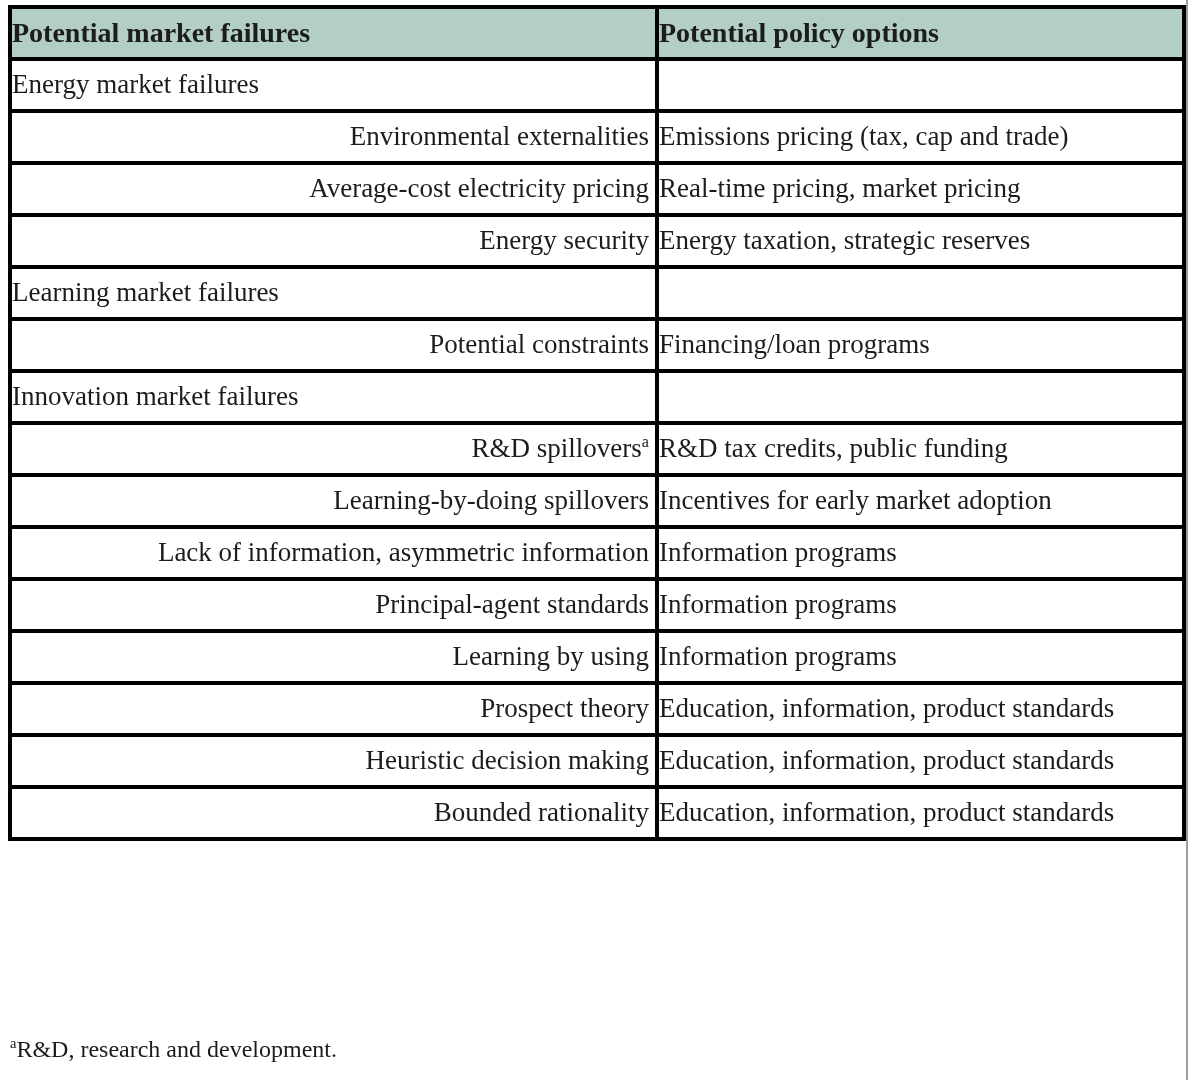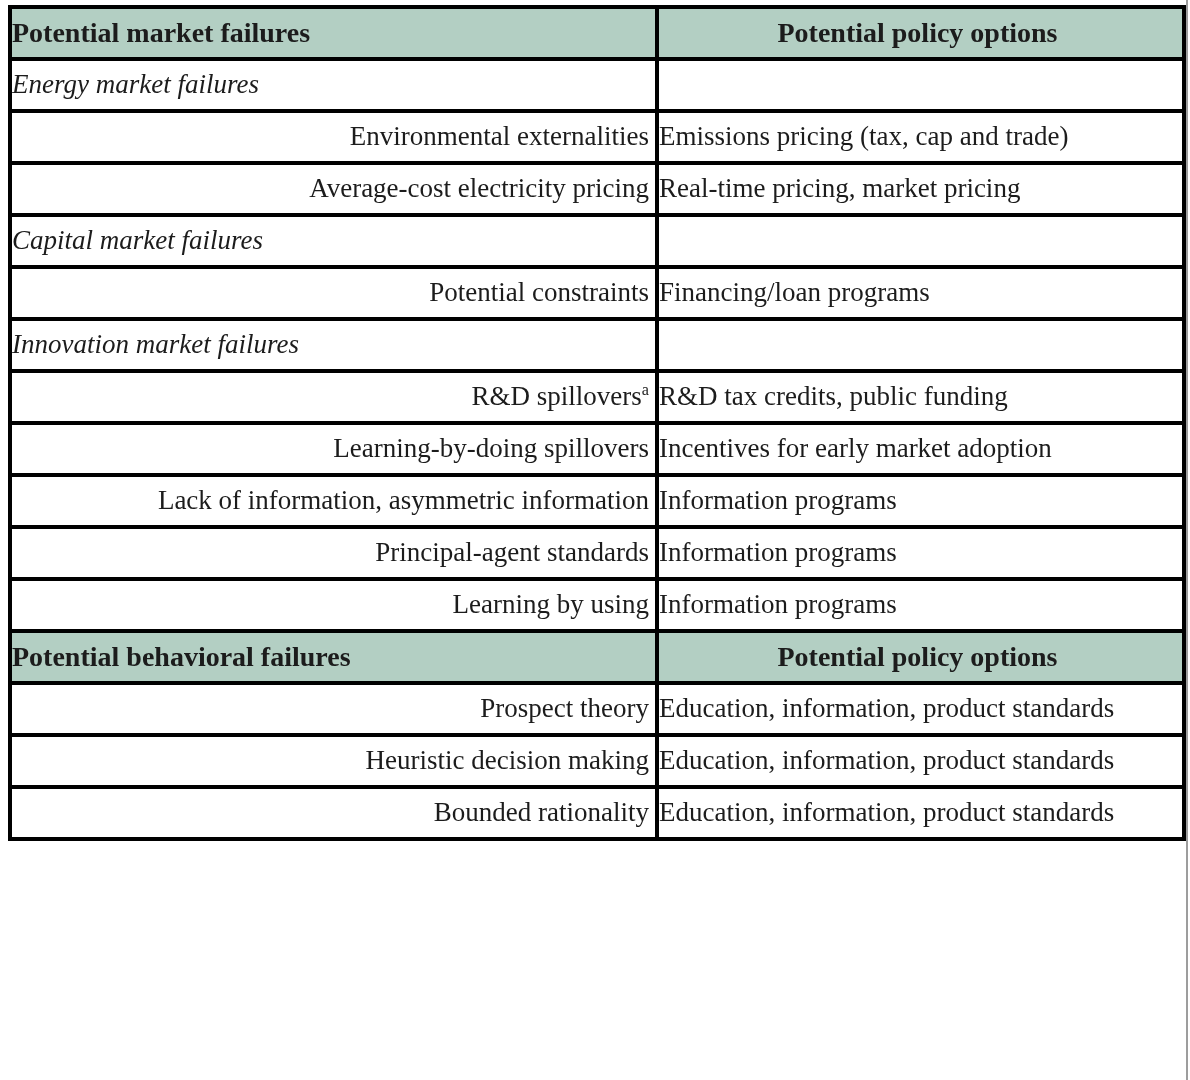--- a/index.html
+++ b/index.html
@@ -32,22 +32,22 @@
     overflow: hidden;
     white-space: nowrap;
   }
   .cell-left  { width: 647px; padding-left: 18px; }
   .cell-right { width: 527px; padding-left: 12px; }
   tr.row-header td {
     background: var(--header-bg, #b3cfc3);
     font-weight: bold;
     font-size: 28px;
   }
-  tr.row-header td.cell-right { text-align: center; padding-left: 0; }
-  tr.row-section td.cell-left { font-style: italic; }
+  tr.row-header td.cell-right { padding-left: 0; }
+  tr.row-section td.cell-left { }
   tr.row-item td.cell-left { padding-left: 46px; text-align: right; }
   sup { font-size: 0.6em; line-height: 0; }
   .footnote {
     position: absolute; left: 10px; top: 1036px;
     font-size: 24px; color: #1c1c1c;
   }
 </style>
 </head>
 <body>
 
@@ -64,22 +64,26 @@
           <td class="cell-right"><span></span></td>
         </tr>
         <tr class="row-item">
           <td class="cell-left"><span>Environmental externalities</span></td>
           <td class="cell-right"><span>Emissions pricing (tax, cap and trade)</span></td>
         </tr>
         <tr class="row-item">
           <td class="cell-left"><span>Average-cost electricity pricing</span></td>
           <td class="cell-right"><span>Real-time pricing, market pricing</span></td>
         </tr>
+        <tr class="row-item">
+          <td class="cell-left"><span>Energy security</span></td>
+          <td class="cell-right"><span>Energy taxation, strategic reserves</span></td>
+        </tr>
         <tr class="row-section">
-          <td class="cell-left"><span>Capital market failures</span></td>
+          <td class="cell-left"><span>Learning market failures</span></td>
           <td class="cell-right"><span></span></td>
         </tr>
         <tr class="row-item">
           <td class="cell-left"><span>Potential constraints</span></td>
           <td class="cell-right"><span>Financing/loan programs</span></td>
         </tr>
         <tr class="row-section">
           <td class="cell-left"><span>Innovation market failures</span></td>
           <td class="cell-right"><span></span></td>
         </tr>
@@ -96,35 +100,32 @@
           <td class="cell-right"><span>Information programs</span></td>
         </tr>
         <tr class="row-item">
           <td class="cell-left"><span>Principal-agent standards</span></td>
           <td class="cell-right"><span>Information programs</span></td>
         </tr>
         <tr class="row-item">
           <td class="cell-left"><span>Learning by using</span></td>
           <td class="cell-right"><span>Information programs</span></td>
         </tr>
-        <tr class="row-header">
-          <td class="cell-left"><span>Potential behavioral failures</span></td>
-          <td class="cell-right"><span>Potential policy options</span></td>
-        </tr>
         <tr class="row-item">
           <td class="cell-left"><span>Prospect theory</span></td>
           <td class="cell-right"><span>Education, information, product standards</span></td>
         </tr>
         <tr class="row-item">
           <td class="cell-left"><span>Heuristic decision making</span></td>
           <td class="cell-right"><span>Education, information, product standards</span></td>
         </tr>
         <tr class="row-item">
           <td class="cell-left"><span>Bounded rationality</span></td>
           <td class="cell-right"><span>Education, information, product standards</span></td>
         </tr>
       </tbody>
   </table>
 
+  <div class="footnote"><sup>a</sup><span>R&amp;D, research and development.</span></div>
 
   <div class="scan-edge-right"></div>
 
 </div>
 
 </body></html>

